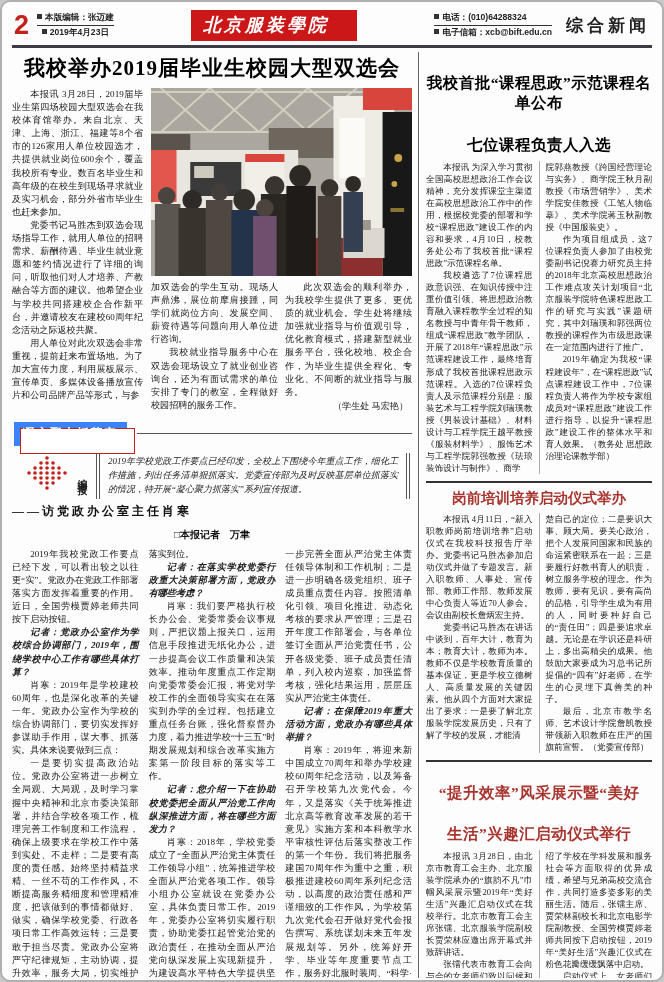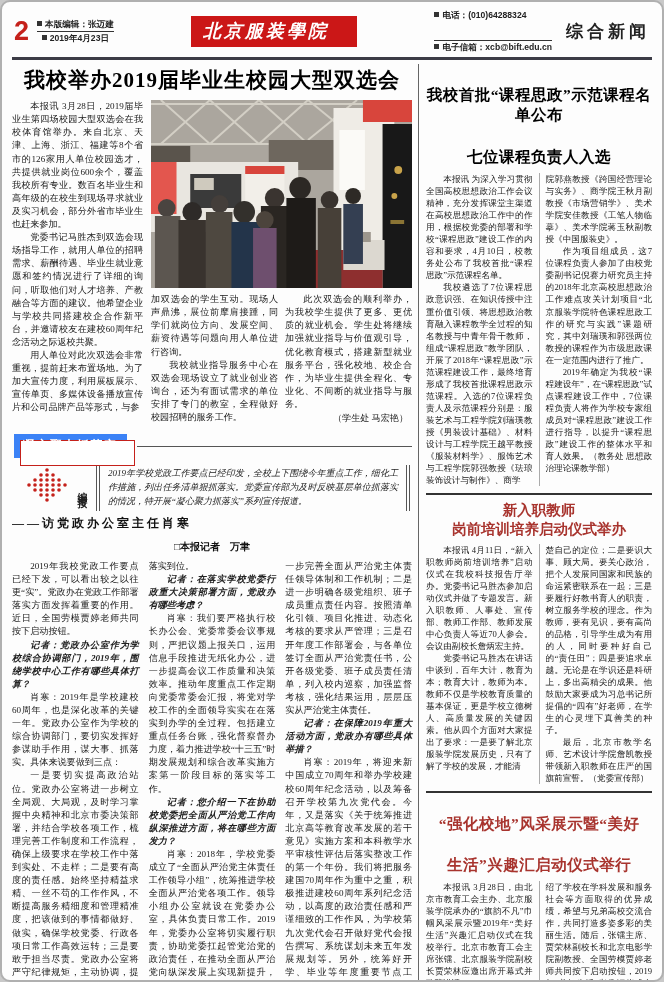--- a/index.html
+++ b/index.html
@@ -12,21 +12,21 @@
   }
   
   .masthead { display:flex; align-items:center; gap:8px; padding:0 2px 3px 2px; }
   .pagenum { color:#c5211b; font-size:27px; font-weight:bold; line-height:1; font-family:"Liberation Sans",sans-serif; }
   .ed-block { font-size:8.6px; line-height:1.35; font-family:"Liberation Sans",sans-serif; font-weight:bold; color:#222;text-align:center; }
   .ed-block .line1 { border-bottom:1px solid #333; padding-bottom:1px; margin-bottom:1px; }
   .sq { display:inline-block; width:5px; height:5px; background:#333; margin-right:3px; vertical-align:1px; }
   .mast-box { background:#cb1717; color:#fff; font-size:18px; font-weight:bold; letter-spacing:3px;
     padding:3px 28px 4px 12px; margin-left:auto; margin-right:auto; font-style:italic; }
   .contact-block { font-size:8.6px; line-height:1.35; font-family:"Liberation Sans",sans-serif; font-weight:bold; color:#222; }
-  .contact-block .line1 { border-bottom:1px solid #333; padding-bottom:18px; margin-bottom:1px; }
+  .contact-block .line1 { border-bottom:1px solid #333; padding-bottom:1px; margin-bottom:1px; }
   .section-name { font-size:17px; letter-spacing:4px; font-weight:bold; color:#222; padding-left:6px; white-space:nowrap; }
   .head-rule { border-top:3px solid #3c3c46; margin:1px 0 4px 0; }
   
   .content { display:flex; height:926px; }
   .left-region { width:406px; padding-right:6px; overflow:hidden; }
   .v-divider { width:1px; background:#666; }
   .right-region { flex:1; padding-left:7px; overflow:hidden; }
   
   .para { font-size:9.1px; line-height:1.44; text-align:justify; text-indent:2em; color:#191919; }
   .right-region .para { font-size:8.6px; line-height:1.4; }
@@ -267,40 +267,39 @@
               <p class="para">作为项目组成员，这7位课程负责人参加了由校党委副书记倪赛力研究员主持的2018年北京高校思想政治工作难点攻关计划项目“北京服装学院特色课程思政工作的研究与实践”课题研究，其中刘瑞璞和郭强两位教授的课程作为市级思政课在一定范围内进行了推广。</p>
               <p class="para">2019年确定为我校“课程建设年”，在“课程思政”试点课程建设工作中，7位课程负责人将作为学校专家组成员对“课程思政”建设工作进行指导，以提升“课程思政”建设工作的整体水平和育人效果。（教务处 思想政治理论课教学部）</p>
             </div>
         </div>
       </div>
 
       <div class="r-rule"></div>
 
       <div>
         <div class="r-title red">
-          <span class="t1">新入职教师</span>
           <span class="t1">岗前培训培养启动仪式举办</span>
         </div>
         <div class="r-body">
           <div class="r-ca">
               <p class="para">本报讯 4月11日，“新入职教师岗前培训培养”启动仪式在我校科技报告厅举办。党委书记马胜杰参加启动仪式并做了专题发言。新入职教师、人事处、宣传部、教师工作部、教师发展中心负责人等近70人参会。会议由副校长詹炳宏主持。</p>
               <p class="para">党委书记马胜杰在讲话中谈到，百年大计，教育为本；教育大计，教师为本。教师不仅是学校教育质量的基本保证，更是学校立德树人、高质量发展的关键因素。他从四个方面对大家提出了要求：一是要了解北京服装学院发展历史，只有了解了学校的发展，才能清</p>
             </div>
           <div class="r-cb">
               <p class="para cont">楚自己的定位；二是要识大事、顾大局。要关心政治，把个人发展同国家和民族的命运紧密联系在一起；三是要履行好教书育人的职责，树立服务学校的理念。作为教师，要有见识，要有高尚的品格，引导学生成为有用的人，同时要种好自己的“责任田”；四是要追求卓越。无论是在学识还是科研上，多出高精尖的成果。他鼓励大家要成为习总书记所提倡的“四有”好老师，在学生的心灵埋下真善美的种子。</p>
               <p class="para">最后，北京市教学名师、艺术设计学院詹凯教授带领新入职教师在庄严的国旗前宣誓。（党委宣传部）</p>
             </div>
         </div>
       </div>
 
       <div class="r-rule"></div>
 
       <div>
         <div class="r-title red big">
-          <span class="t1">“强化校地”风采展示暨“美好</span>
+          <span class="t1">“提升效率”风采展示暨“美好</span>
           <span class="t1">生活”兴趣汇启动仪式举行</span>
         </div>
         <div class="r-body">
           <div class="r-ca">
               <p class="para">本报讯 3月28日，由北京市教育工会主办、北京服装学院承办的“旗韵不凡”巾帼风采展示暨2019年“美好生活”兴趣汇启动仪式在我校举行。北京市教育工会主席张镭、北京服装学院副校长贾荣林应邀出席开幕式并致辞讲话。</p>
               <p class="para">张镭代表市教育工会向与会的女老师们致以问候和祝福，希望通过本次活动彰显最美风貌，展现最美身姿。</p>
               <p class="para">贾荣林代表学校对老师们的到来表示欢迎。他介</p>
             </div>
           <div class="r-cb">
               <p class="para cont">绍了学校在学科发展和服务社会等方面取得的优异成绩，希望与兄弟高校交流合作，共同打造多姿多彩的美丽生活。随后，张镭主席、贾荣林副校长和北京电影学院副教授、全国劳模贾婷老师共同按下启动按钮，2019年“美好生活”兴趣汇仪式在粉色花瓣缓缓飘落中启动。</p>

